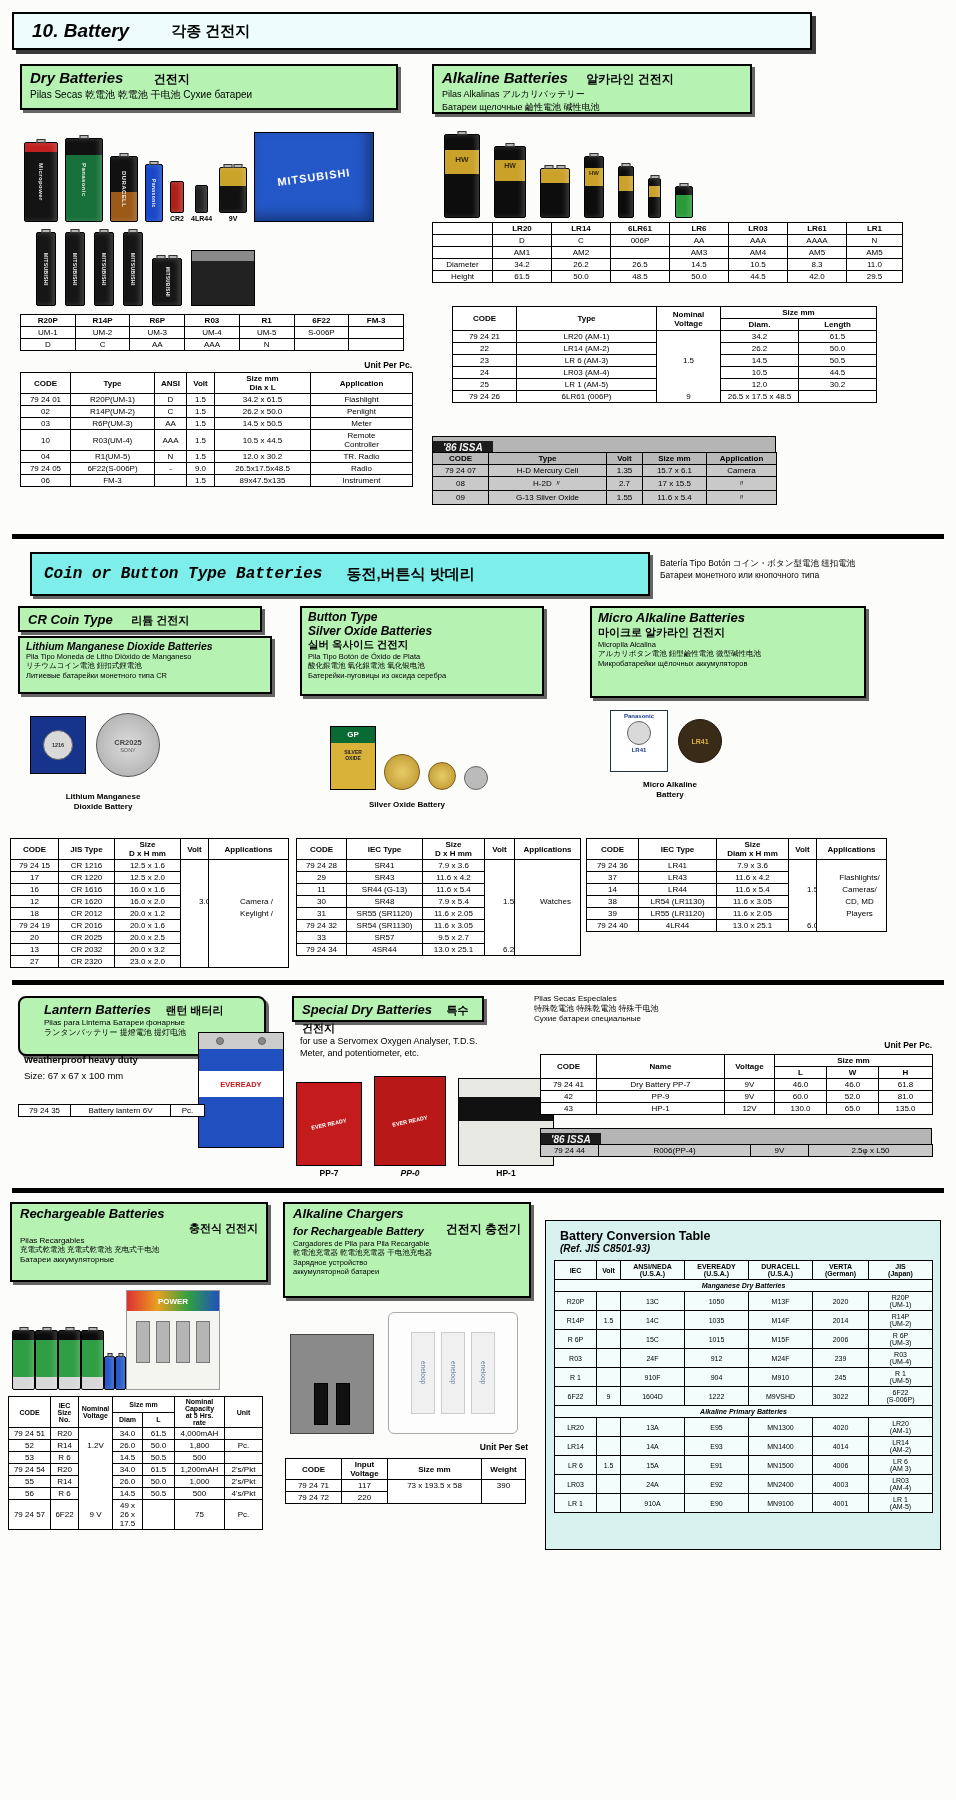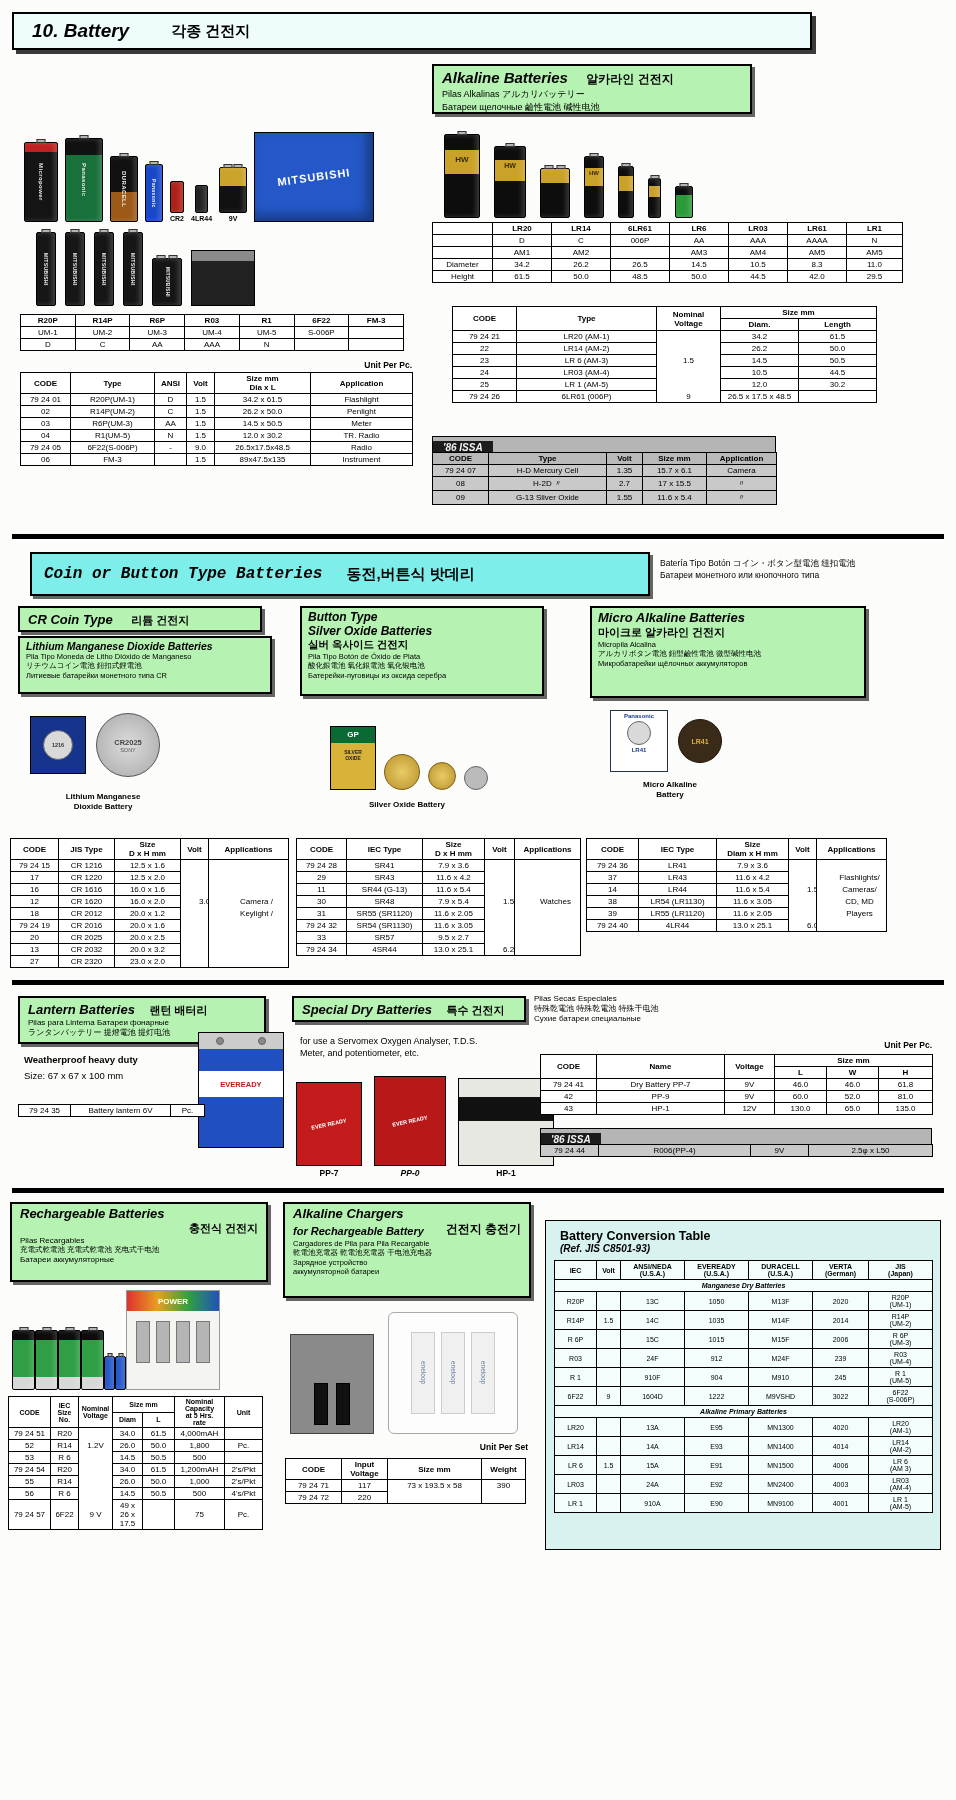--- a/index.html
+++ b/index.html
@@ -39,20 +39,25 @@
 </head>
 <body>
 
 <div class="page">
 
   <div class="abs" style="left:12px;top:12px;width:800px;height:38px;background:#eefcfc;border:2px solid #000;box-shadow:4px 4px 0 #3a3a3a;display:flex;align-items:center;padding:0 18px;">
     <span class="ttl" style="font-size:19px;" data-bind="page.title">10. Battery</span>
     <span style="font-size:15px;font-weight:bold;margin-left:42px;" data-bind="page.title_kr">각종 건전지</span>
   </div>
 
+  <div class="abs gb" style="left:20px;top:64px;width:378px;height:46px;">
+    <div><span class="ttl" style="font-size:15px;" data-bind="dry.title">Dry Batteries</span>
+      <span style="font-size:12px;font-weight:bold;margin-left:26px;" data-bind="dry.title_kr">건전지</span></div>
+    <div style="font-size:10px;" data-bind="dry.subtitle">Pilas Secas 乾電池  乾電池  干电池  Сухие батареи</div>
+  </div>
 
   <div class="abs" style="left:20px;top:116px;width:392px;height:196px;">
     <div class="prow" style="gap:7px;height:106px;padding-left:4px;">
       <div class="bat" style="width:34px;height:80px;background:linear-gradient(#c02020 12%,#141414 12%);">
           <div class="nub"></div>
           <span class="vl" data-bind="dry.photo.b1">Micropower</span>
         </div>
       <div class="bat" style="width:38px;height:84px;background:linear-gradient(#111 20%,#18703a 20%);">
           <div class="nub"></div>
           <span class="vl" data-bind="dry.photo.b2">Panasonic</span>
@@ -183,20 +188,29 @@
         </tr>
         <tr>
           <td>03</td>
           <td>R6P(UM-3)</td>
           <td>AA</td>
           <td>1.5</td>
           <td>14.5 x 50.5</td>
           <td>Meter</td>
         </tr>
         <tr>
+          <td>10</td>
+          <td>R03(UM-4)</td>
+          <td>AAA</td>
+          <td>1.5</td>
+          <td>10.5 x 44.5</td>
+          <td>Remote
+Controller</td>
+        </tr>
+        <tr>
           <td>04</td>
           <td>R1(UM-5)</td>
           <td>N</td>
           <td>1.5</td>
           <td>12.0 x 30.2</td>
           <td>TR. Radio</td>
         </tr>
         <tr>
           <td>79 24 05</td>
           <td>6F22(S-006P)</td>
@@ -727,21 +741,21 @@
           <td>4LR44</td>
           <td>13.0 x 25.1</td>
           <td>6.0</td>
           <td></td>
         </tr>
       </tbody>
   </table>
 
   <div class="abs rule" style="left:12px;top:980px;width:932px;"></div>
 
-  <div class="abs gb" style="left:18px;top:996px;width:248px;height:48px;padding:2px 8px;">
+  <div class="abs gb" style="left:18px;top:996px;width:248px;height:60px;padding:2px 24px;border-radius:8px;">
     <div><span class="ttl" style="font-size:13px;" data-bind="lantern.title">Lantern Batteries</span>
       <span style="font-size:11px;font-weight:bold;margin-left:10px;" data-bind="lantern.title_kr">랜턴 배터리</span></div>
     <div style="font-size:8px;" data-bind="lantern.sub1">Pilas para Linterna  Батареи фонарные</div>
     <div style="font-size:8px;" data-bind="lantern.sub2">ランタンバッテリー 提燈電池 提灯电池</div>
   </div>
   <div class="abs" style="left:24px;top:1054px;font-size:9.5px;font-weight:bold;" data-bind="lantern.note1">Weatherproof heavy duty</div>
   <div class="abs" style="left:24px;top:1070px;font-size:9.5px;" data-bind="lantern.note2">Size: 67 x 67 x 100 mm</div>
   <div class="abs" style="left:198px;top:1032px;width:86px;height:116px;border:1px solid #000;background:#2050c0;">
     <div style="height:16px;background:#ccc;display:flex;justify-content:space-around;align-items:center;">
       <div class="circ" style="width:8px;height:8px;background:#888;"></div>
@@ -759,21 +773,21 @@
       </colgroup>
     <tbody>
         <tr>
           <td>79 24 35</td>
           <td>Battery lantern 6V</td>
           <td>Pc.</td>
         </tr>
       </tbody>
   </table>
 
-  <div class="abs gb" style="left:292px;top:996px;width:234px;height:26px;padding:2px 8px;">
+  <div class="abs gb" style="left:292px;top:996px;width:192px;height:26px;padding:2px 8px;">
     <span class="ttl" style="font-size:13px;" data-bind="special.title">Special Dry Batteries</span>
     <span style="font-size:11px;font-weight:bold;margin-left:10px;" data-bind="special.title_kr">특수 건전지</span>
   </div>
   <div class="abs" style="left:534px;top:994px;width:270px;">
     <div style="font-size:8px;" data-bind="special.side1">Pilas Secas Especiales</div>
     <div style="font-size:8px;" data-bind="special.side2">特殊乾電池  特殊乾電池  特殊干电池</div>
     <div style="font-size:8px;" data-bind="special.side3">Сухие батареи специальные</div>
   </div>
   <div class="abs" style="left:300px;top:1036px;font-size:9px;" data-bind="special.note1">for use a Servomex Oxygen Analyser, T.D.S.</div>
   <div class="abs" style="left:300px;top:1048px;font-size:9px;" data-bind="special.note2">Meter, and potentiometer, etc.</div>

